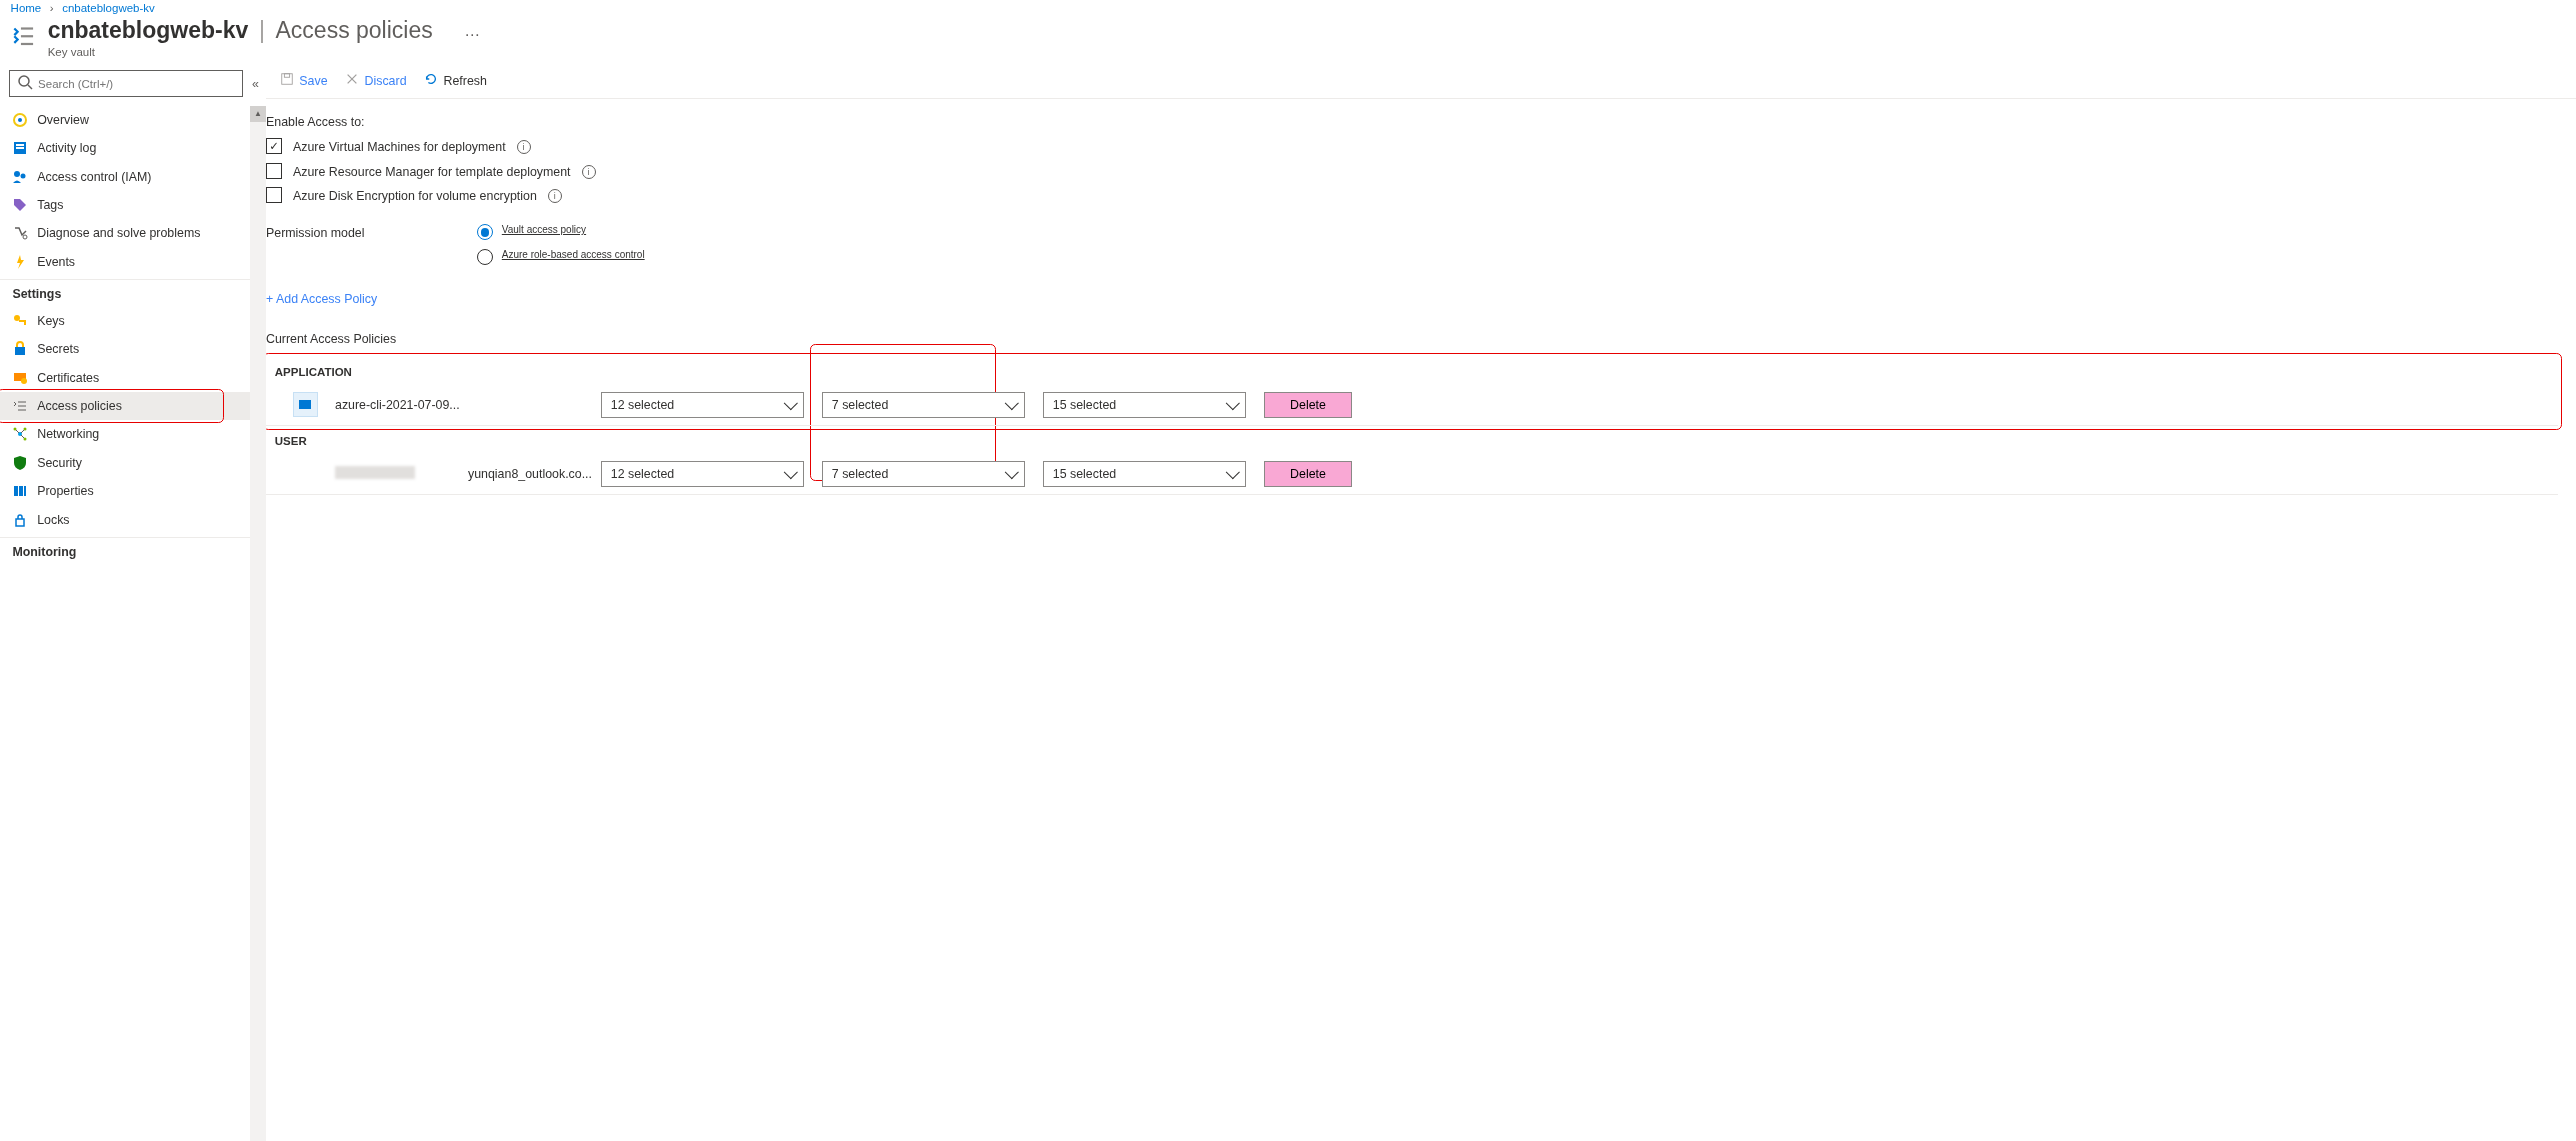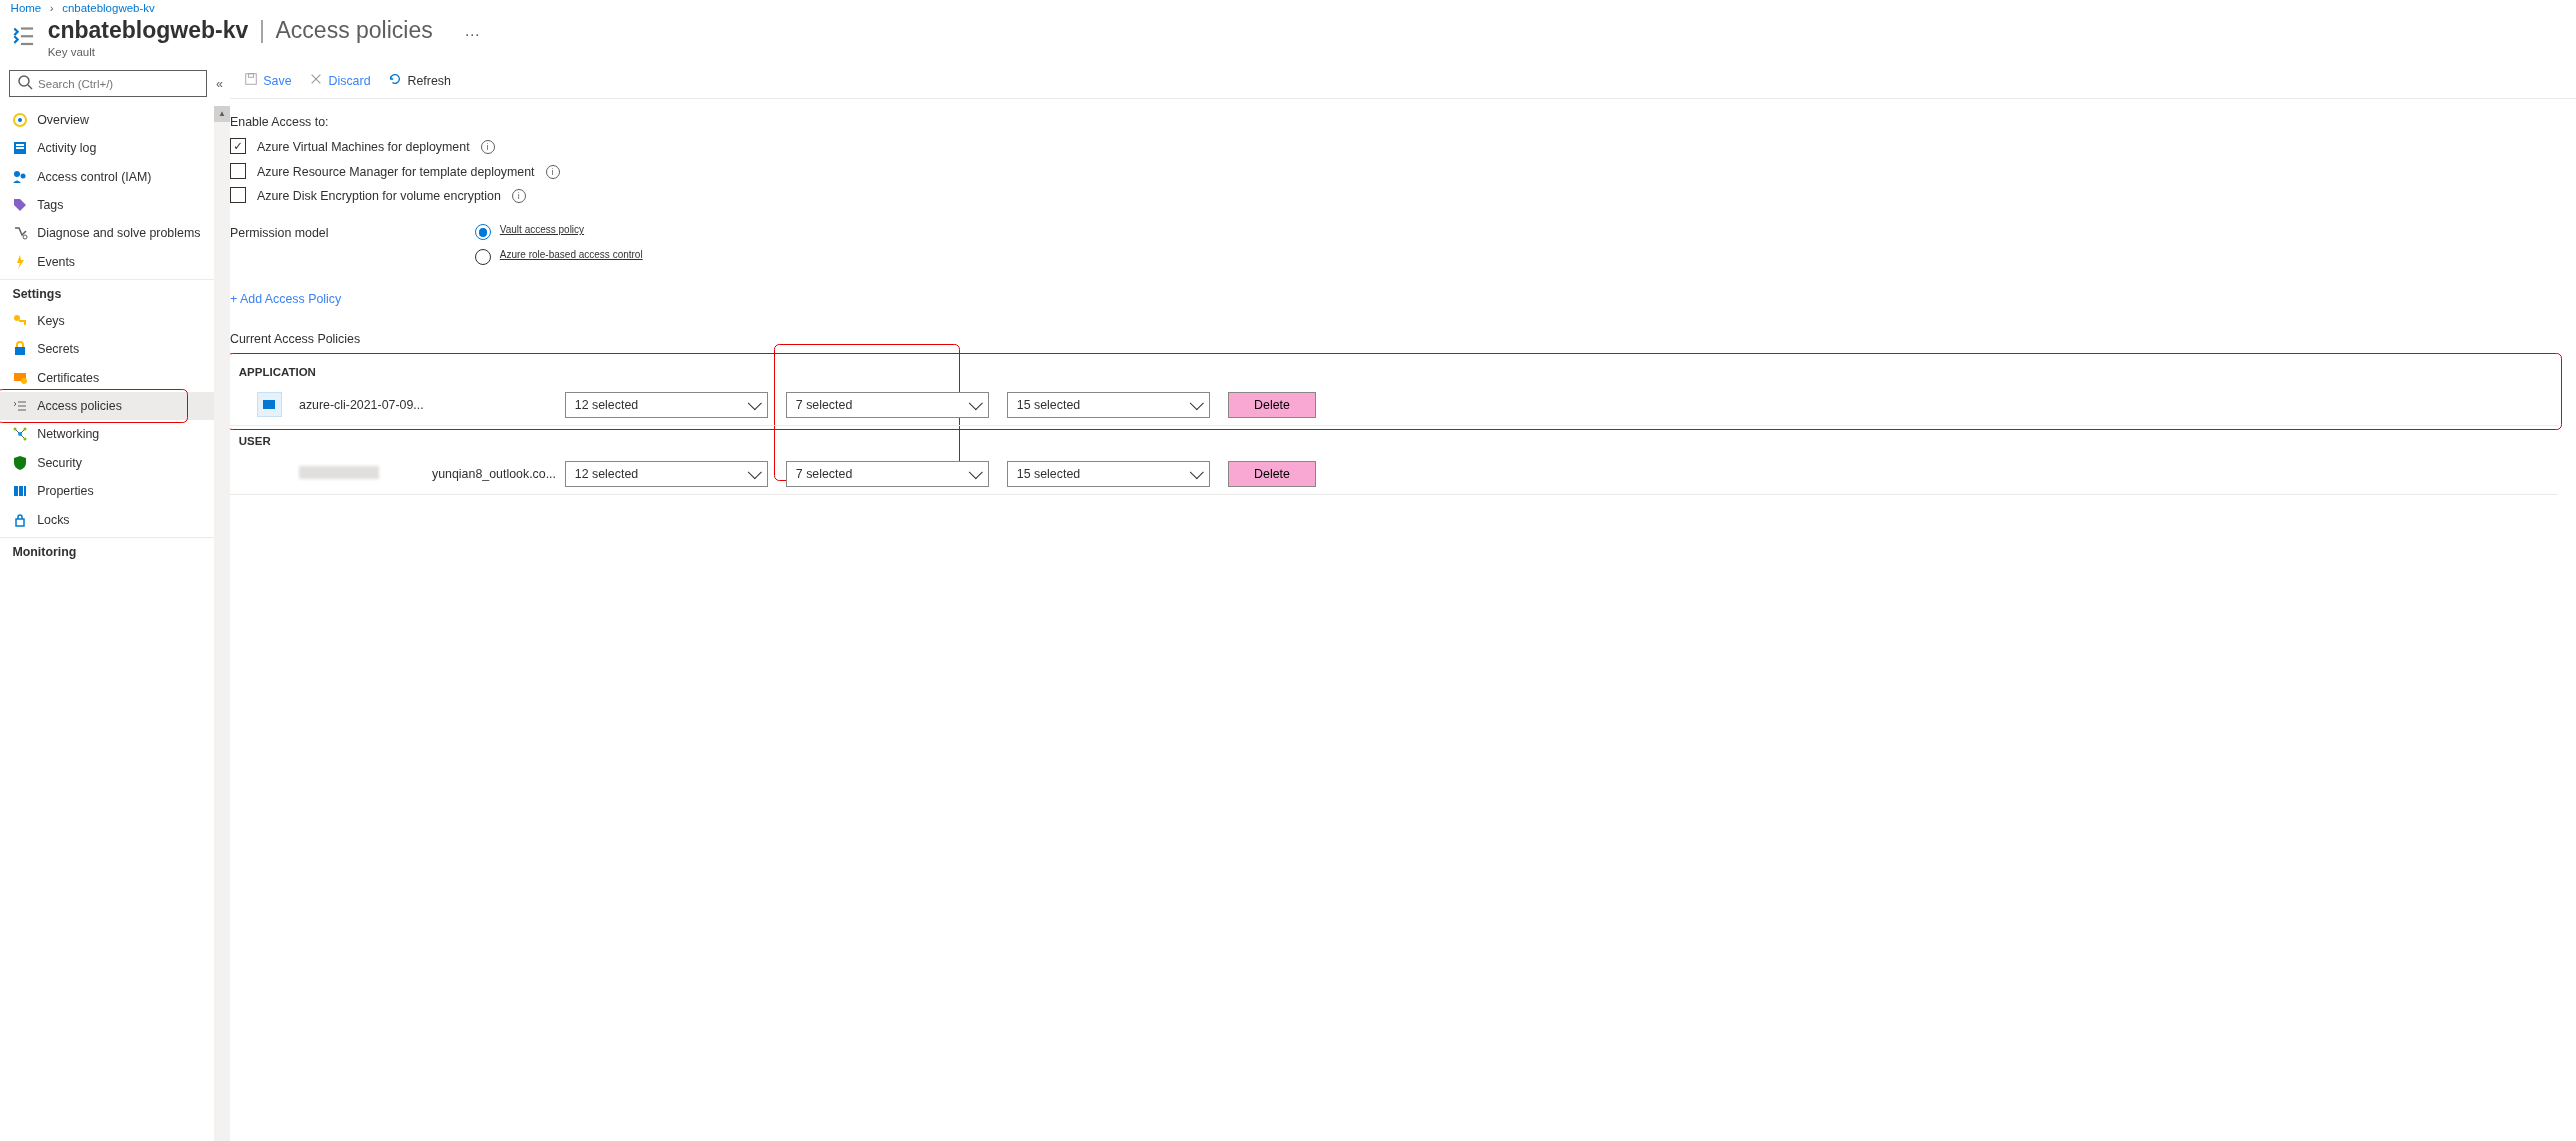--- a/index.html
+++ b/index.html
@@ -14,21 +14,21 @@
   .header-title-wrap { display: flex; flex-direction: column; }
   .header-row { display: flex; align-items: baseline; gap: 10.6px; }
   .header-title { font-size: 23px; font-weight: 600; }
   .header-sep { font-size: 23px; color: #a19f9d; font-weight: 300; }
   .header-section { font-size: 23px; font-weight: 300; color: #605e5c; }
   .header-sub { font-size: 11.5px; color: #605e5c; margin-top: 1.8px; }
   .header-more { font-size: 16px; color: #605e5c; margin-left: 21px; align-self: center; letter-spacing: 0.9px; }
 
   .body { display: flex; flex: 1; overflow: hidden; }
 
-  .sidebar { width: 230px; border-right: 0; position: relative; display: flex; flex-direction: column; }
+  .sidebar { width: 266px; border-right: 0; position: relative; display: flex; flex-direction: column; }
   .search-row { display: flex; align-items: center; padding: 3.5px 7px 8.8px 8.8px; gap: 8.8px; }
   .search-box { flex: 1; display: flex; align-items: center; border: 0.9px solid #605e5c; height: 26.5px; padding: 0 7px; gap: 5.3px; }
   .search-box input { border: none; outline: none; flex: 1; font-size: 11.5px; }
   .collapse-btn { color: #605e5c; font-size: 12.4px; cursor: pointer; }
 
   .nav-scroller { flex: 1; overflow-y: auto; position: relative; }
   .scrollbar-track { width: 16px; background: #f3f2f1; display: flex; flex-direction: column; }
   .scroll-up { height: 16px; text-align: center; font-size: 8px; color: #605e5c; background:#d2d0ce; line-height:16px;}
   .scroll-thumb { flex: 1; }
 
@@ -46,21 +46,21 @@
   .tool-btn .ticon { font-size: 13.3px; }
 
   .content { padding: 16px 17.7px 17.7px 0; }
   .label { font-size: 12.4px; margin-bottom: 8.8px; }
   .check-row { display: flex; align-items: flex-end; gap: 11px; margin-bottom: 8.8px; font-size: 12.4px; }
   .checkbox { width: 16px; height: 16px; border: 0.9px solid #323130; display: inline-flex; align-items: center; justify-content: center; font-size: 11.5px; }
   .checkbox.checked::after { content: "✓"; }
   .info-icon { width: 14px; height: 14px; border: 0.9px solid #605e5c; border-radius: 50%; font-size: 8.8px; display: inline-flex; align-items: center; justify-content: center; color: #605e5c; }
 
   .perm-row { display: flex; align-items: flex-start; margin-top: 21px; }
-  .perm-label { width: 245px; font-size: 12.4px; padding-top: 1.8px; }
+  .perm-label { width: 211px; font-size: 12.4px; padding-top: 1.8px; }
   .radio-col { display: flex; flex-direction: column; gap: 8.8px; }
   .radio-opt { display: flex; align-items: flex-start; gap: 8.8px; font-size: 10px; text-decoration: underline; }
   .radio { width: 16px; height: 16px; border: 0.9px solid #323130; border-radius: 50%; display: inline-flex; align-items: center; justify-content: center; }
   .radio.selected { border-color: #0078d4; }
   .radio.selected::after { content: ""; width: 8.8px; height: 8.8px; background: #0078d4; border-radius: 50%; }
 
   .add-link { color: #3b82f6; margin-top: 26.5px; display: inline-block; font-size: 12.4px; cursor: pointer; }
 
   .section-title { margin-top: 26.5px; font-size: 12.4px; }
 

